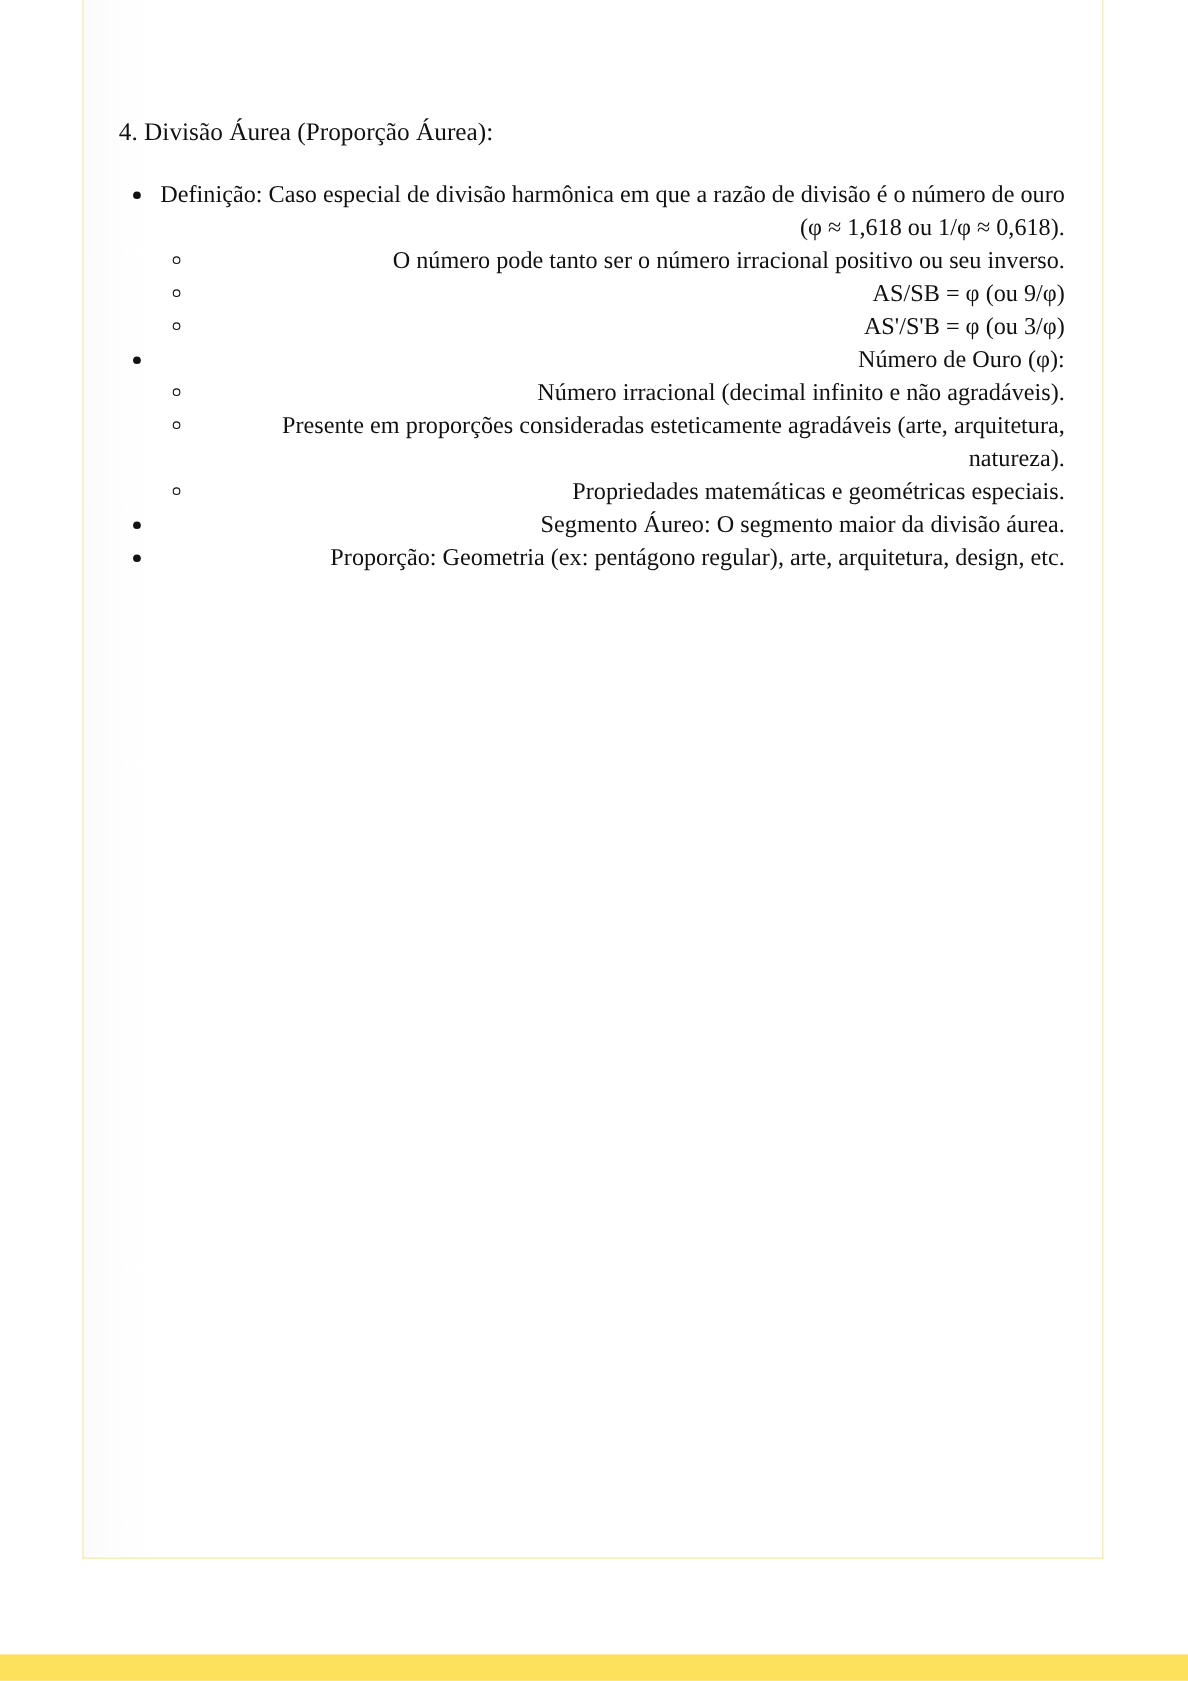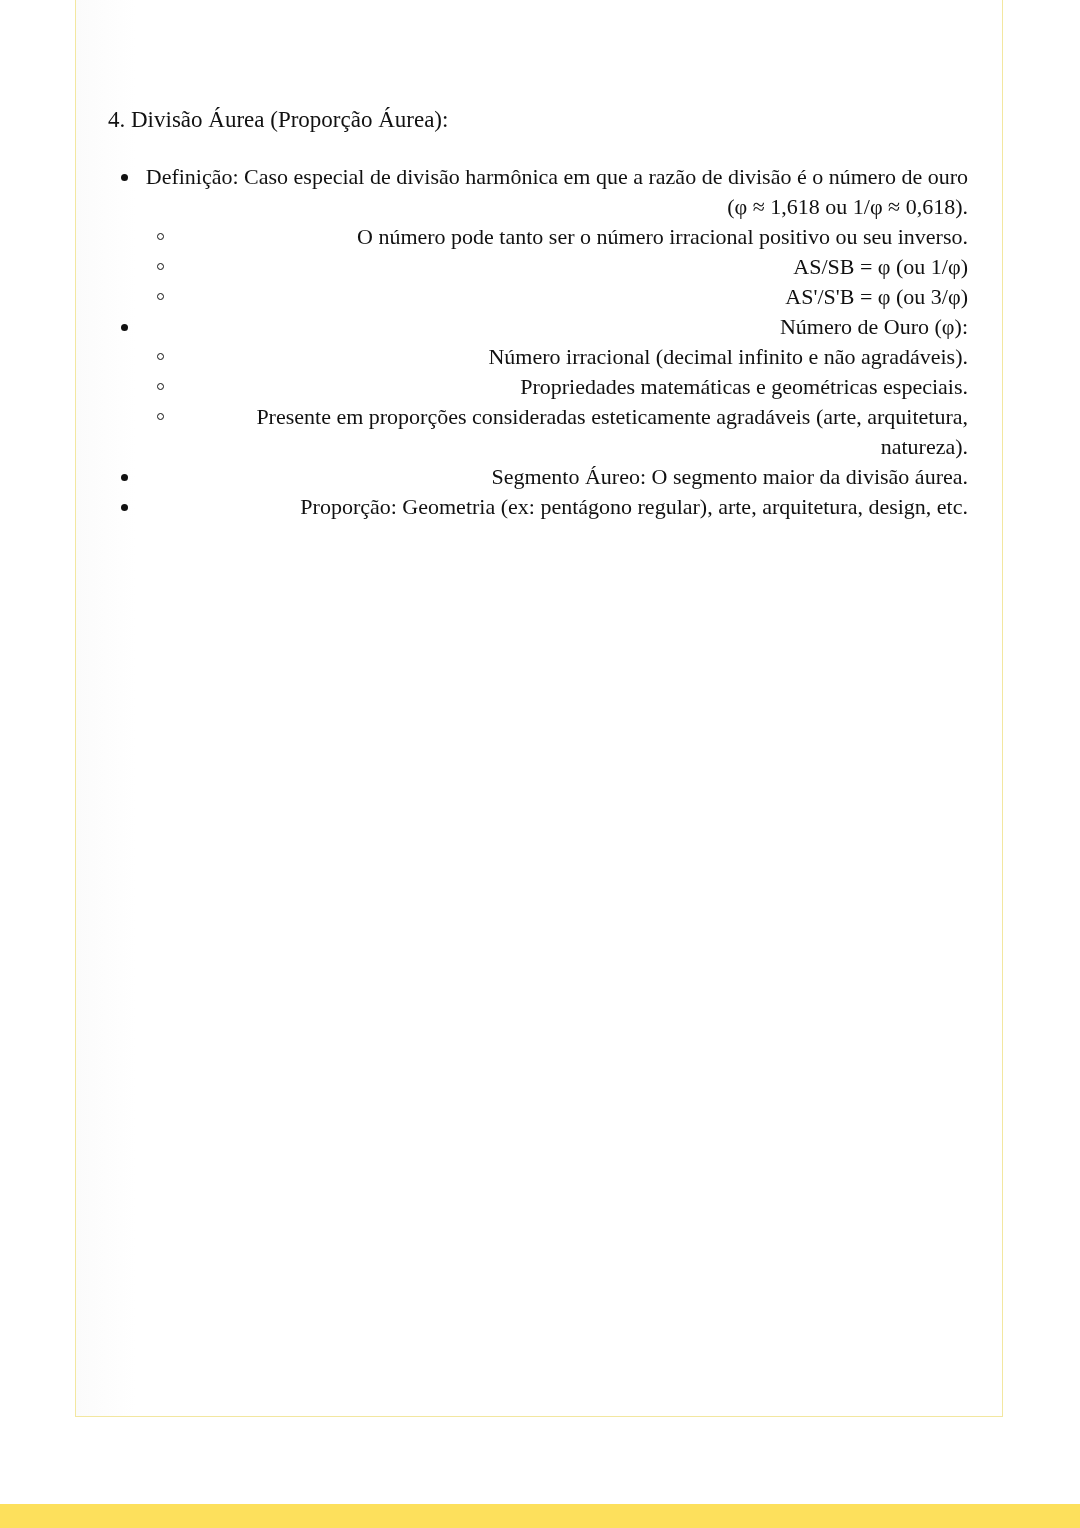--- a/index.html
+++ b/index.html
@@ -101,44 +101,44 @@
     <li>
       <span class="bullet"></span>
       <span>Definição: Caso especial de divisão harmônica em que a razão de divisão é o número de ouro (φ ≈ 1,618 ou 1/φ ≈ 0,618).</span>
       <ul class="level2">
         <li>
           <span class="bullet"></span>
           <span>O número pode tanto ser o número irracional positivo ou seu inverso.</span>
         </li>
         <li>
           <span class="bullet"></span>
-          <span>AS/SB = φ (ou 1/φ)</span>
+          <span>AS/SB = φ (ou 9/φ)</span>
         </li>
         <li>
           <span class="bullet"></span>
           <span>AS'/S'B = φ (ou 3/φ)</span>
         </li>
       </ul>
     </li>
 
     <li>
       <span class="bullet"></span>
       <span>Número de Ouro (φ):</span>
       <ul class="level2">
         <li>
           <span class="bullet"></span>
           <span>Número irracional (decimal infinito e não agradáveis).</span>
         </li>
         <li>
           <span class="bullet"></span>
-          <span>Propriedades matemáticas e geométricas especiais.</span>
+          <span>Presente em proporções consideradas esteticamente agradáveis (arte, arquitetura, natureza).</span>
         </li>
         <li>
           <span class="bullet"></span>
-          <span>Presente em proporções consideradas esteticamente agradáveis (arte, arquitetura, natureza).</span>
+          <span>Propriedades matemáticas e geométricas especiais.</span>
         </li>
       </ul>
     </li>
 
     <li>
       <span class="bullet"></span>
       <span>Segmento Áureo: O segmento maior da divisão áurea.</span>
     </li>
 
     <li>

